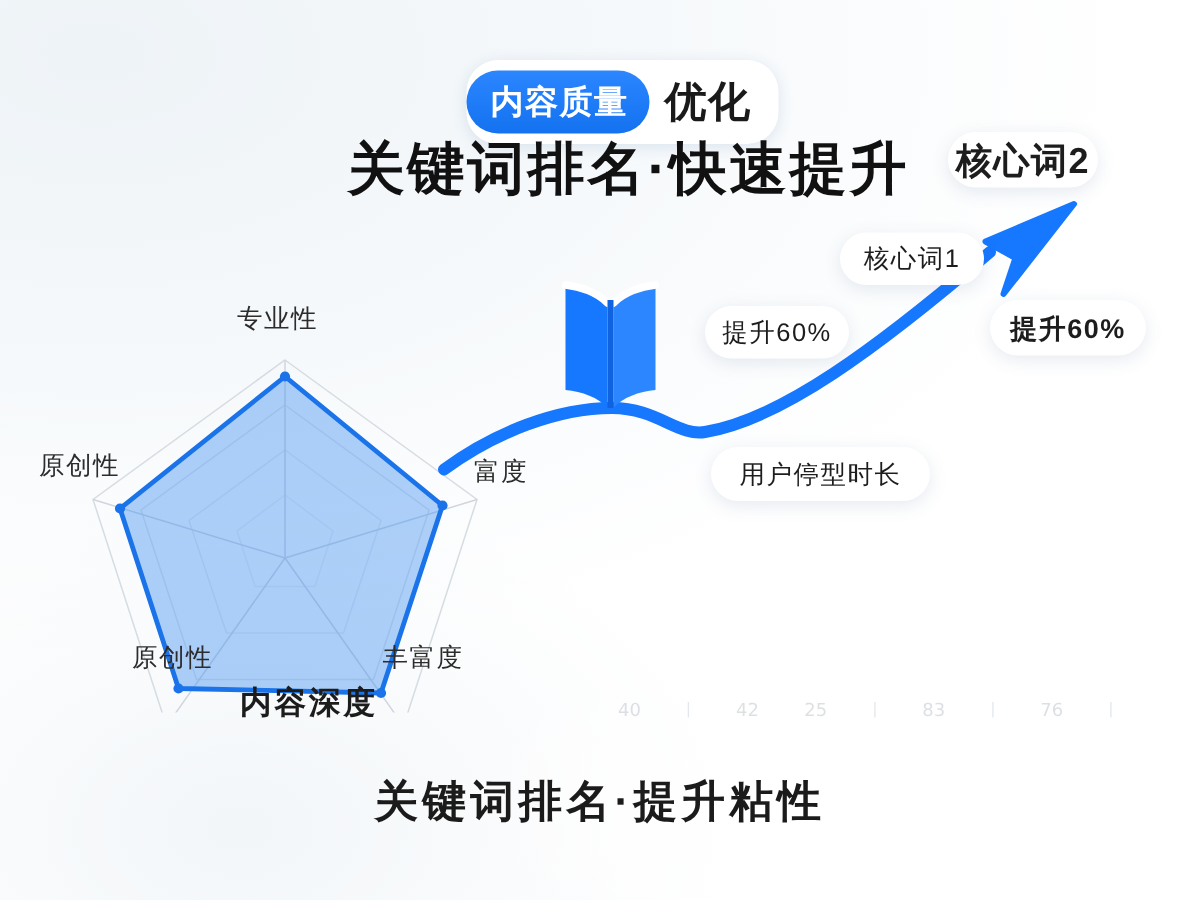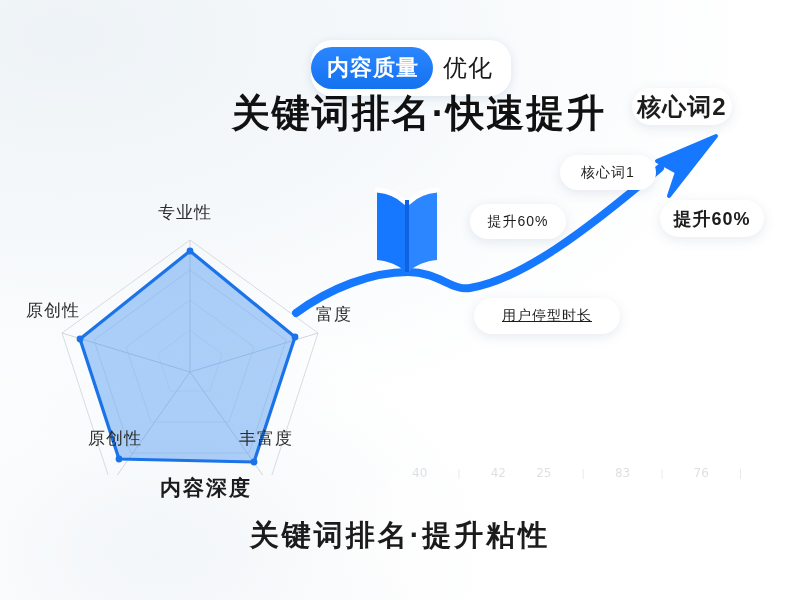--- a/index.html
+++ b/index.html
@@ -62,22 +62,22 @@
     letter-spacing: 1px;
     line-height: 1;
   }
   .badge-secondary {
     display: flex;
     align-items: center;
     justify-content: center;
     height: 38px;
     padding: 0 12px 0 6px;
     color: #1a1a1a;
-    font-size: 24px;
-    font-weight: normal;
+    font-size: 28px;
+    font-weight: bold;
     letter-spacing: 1px;
     line-height: 1;
   }
 
   
   .main-title {
     position: absolute;
     left: 0;
     top: 90px;
     width: 800px;
@@ -114,21 +114,21 @@
   .radar-label {
     position: absolute;
     font-size: 17px;
     color: #2c2c2c;
     white-space: nowrap;
     letter-spacing: 1px;
   }
   .caption-depth {
     position: absolute;
     left: 160px;
-    top: 474px;
+    top: 454px;
     font-size: 21px;
     font-weight: bold;
     color: #1c1c1c;
     letter-spacing: 2px;
   }
 
   
   #flow-svg {
     position: absolute;
     left: 0;
@@ -148,29 +148,29 @@
   
   .chip {
     position: absolute;
     display: flex;
     align-items: center;
     justify-content: center;
     background: #ffffff;
     border-radius: 22px;
     box-shadow: 0 3px 12px rgba(60,95,140,0.13);
     color: #1d1d1d;
-    font-size: 14px;
+    font-size: 17px;
     letter-spacing: 1px;
     white-space: nowrap;
   }
   .chip-kw2 { left: 632px; top: 88px; width: 100px; height: 37px; font-weight: bold; font-size: 24px; }
   .chip-kw1 { left: 560px; top: 155px; width: 96px;  height: 35px; }
   .chip-up-left  { left: 470px; top: 204px; width: 96px;  height: 35px; }
   .chip-up-right { left: 660px; top: 200px; width: 104px; height: 37px; font-weight: bold; font-size: 18px; }
-  .chip-stay { left: 474px; top: 298px; width: 146px; height: 36px; text-decoration: underline; }
+  .chip-stay { left: 474px; top: 298px; width: 146px; height: 36px; }
 
   
   #ruler {
     position: absolute;
     left: 412px;
     top: 462px;
     width: 330px;
     height: 22px;
     display: flex;
     align-items: center;
@@ -223,21 +223,21 @@
         <circle cx="170" cy="66" r="3.4" fill="#1a73e8"></circle>
         <circle cx="275" cy="152" r="3.4" fill="#1a73e8"></circle>
         <circle cx="234" cy="277" r="3.4" fill="#1a73e8"></circle>
         <circle cx="99" cy="274" r="3.4" fill="#1a73e8"></circle>
         <circle cx="60" cy="154" r="3.4" fill="#1a73e8"></circle>
       </g>
     </svg>
 
     <span class="radar-label" style="left:138px; top:16px;">专业性</span>
     <span class="radar-label" style="left:296px; top:118px;">富度</span>
-    <span class="radar-label" style="left:219px; top:242px;">丰富度</span>
+    <span class="radar-label" style="left:235px; top:242px;">丰富度</span>
     <span class="radar-label" style="left:68px; top:242px;">原创性</span>
     <span class="radar-label" style="left:6px; top:114px;">原创性</span>
   </div>
 
   <div class="caption-depth">内容深度</div>
 
   <svg id="flow-svg" viewBox="0 0 800 600">
     <path d="M296,313 C330,288 372,272 408,272 C438,272 452,291 470,288
              C520,280 585,232 660,168" fill="none" stroke="#1677ff" stroke-width="8" stroke-linecap="round"></path>
     <path d="M716,136 L657,161 L677,172 L669,196 Z" fill="#1677ff" stroke="#1677ff" stroke-width="4" stroke-linejoin="round"></path>

